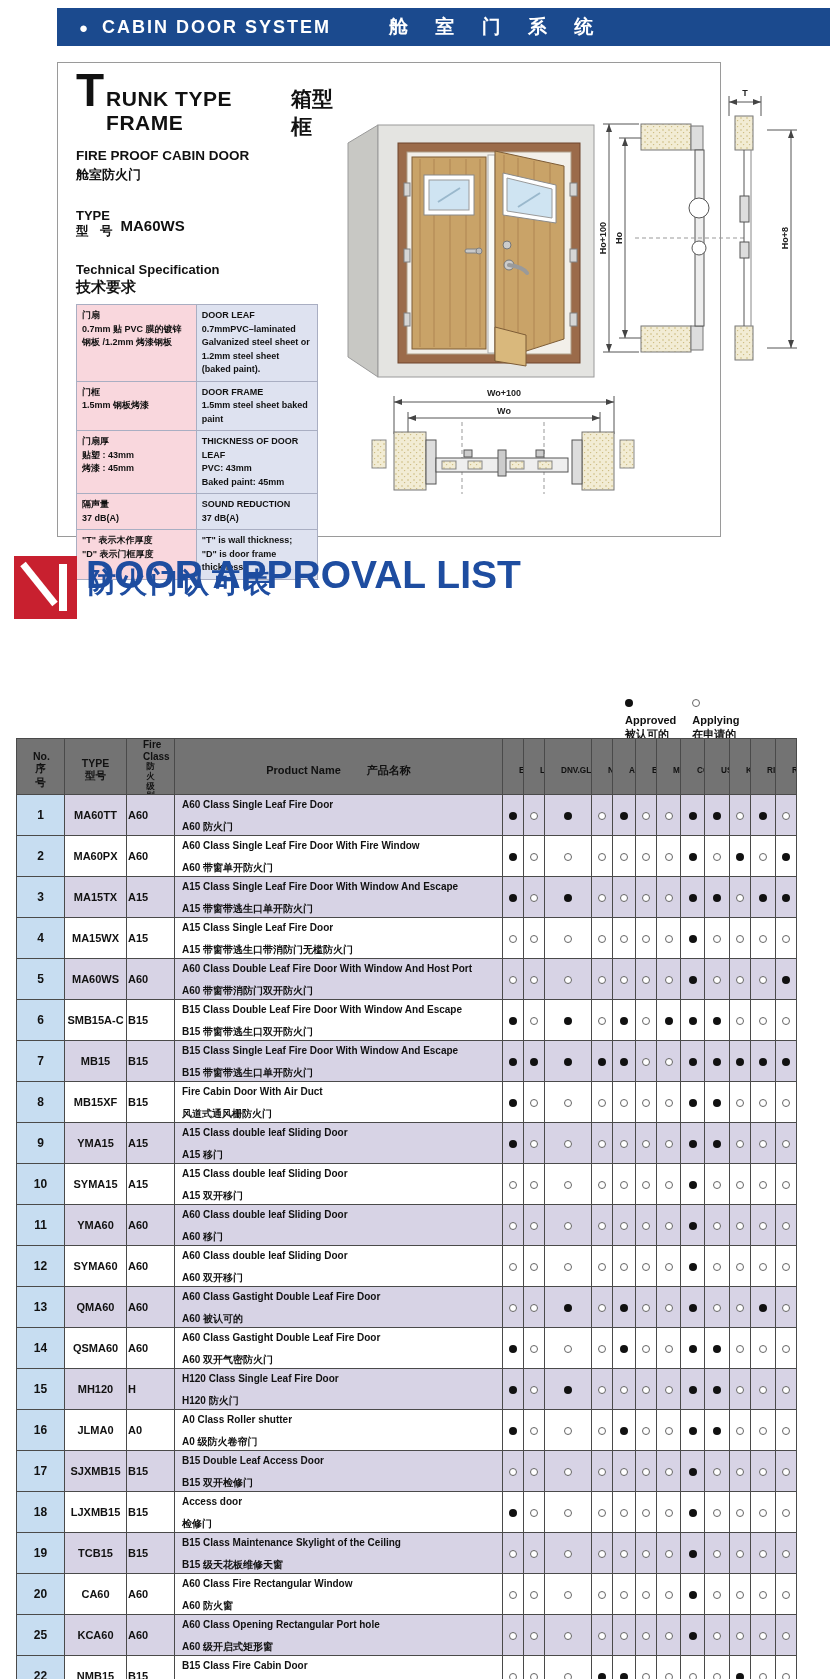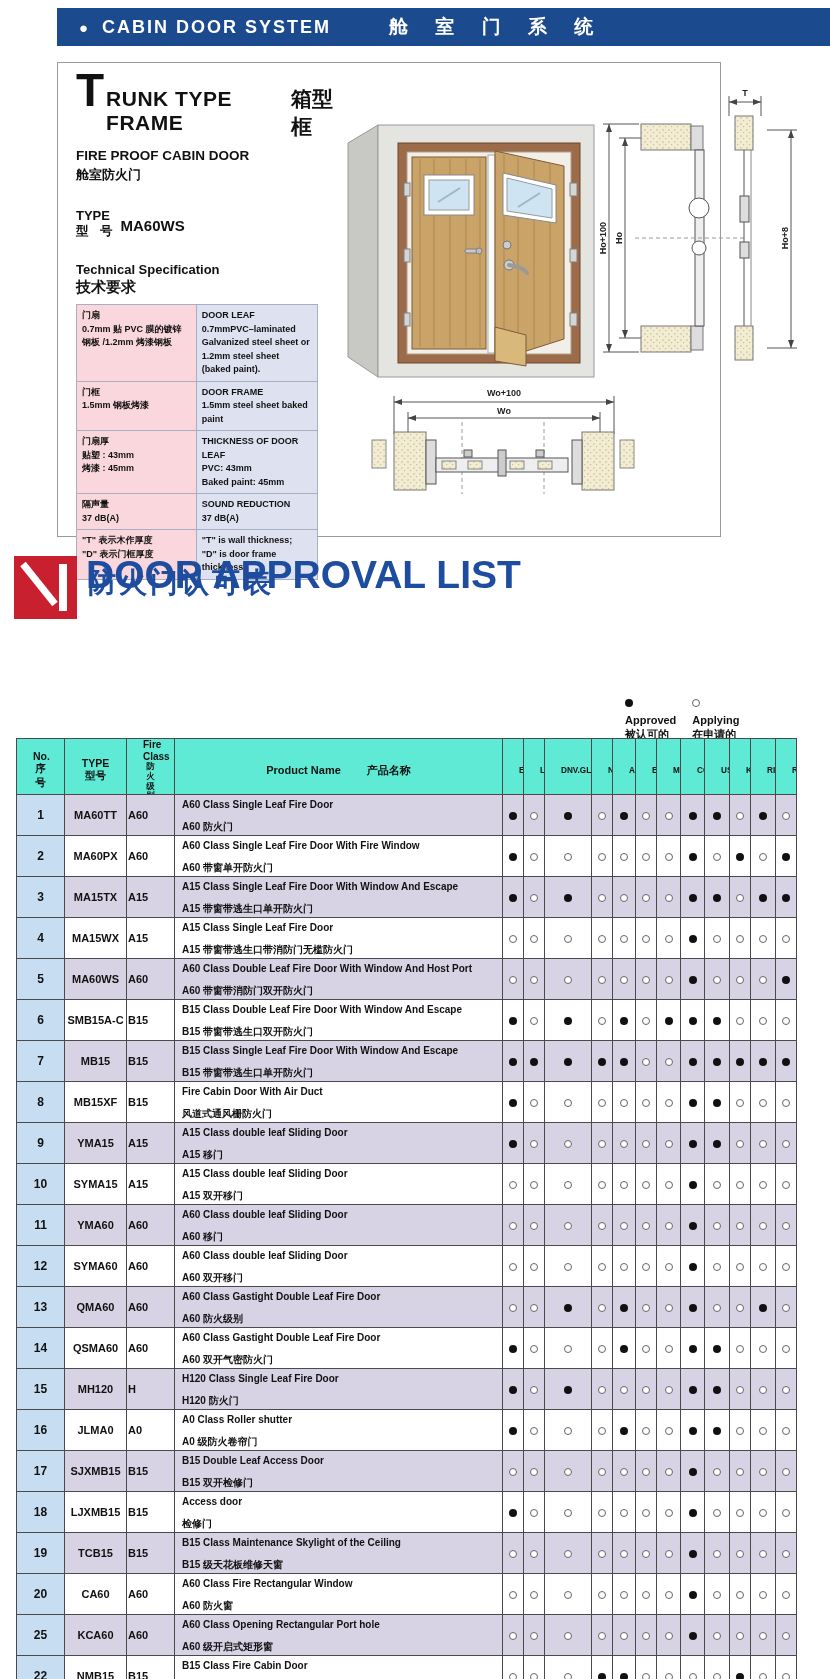--- a/index.html
+++ b/index.html
@@ -44,21 +44,21 @@
   .leg-txt div{line-height:1.3;}
   .dot{display:inline-block;width:8px;height:8px;border-radius:50%;box-sizing:border-box;}
   .dot.filled{background:#111;}
   .dot.hollow{border:1.3px solid #666;background:#fff;}
   .leg-item .dot{margin-top:2px;}
   
   table.atable{position:absolute;left:16px;width:780px;border-collapse:collapse;table-layout:fixed;}
   table.atable.head{top:738px;}
   table.atable.body{top:794px;}
   .atable th,.atable td{border:1px solid #4a4a4a;overflow:hidden;}
-  .atable thead th{background:#5eead4;height:50px;padding:0 16px;font-weight:bold;}
+  .atable thead th{background:#737373;height:50px;padding:0 16px;font-weight:bold;}
   th.c-no{font-size:10.5px;}
   th.c-type{font-size:10.5px;}
   th.c-fire div{font-size:10px;line-height:1.15;}
   th.c-fire div.zh8{font-size:8.5px;}
   th.c-prod{font-size:11px;}
   th.c-prod .pgap{display:inline-block;width:26px;}
   th.c-soc{font-size:8.2px;}
   .atable tbody tr{height:39px;}
   td.c-no{background:#c7ddf1;font-size:12px;font-weight:bold;text-align:center;}
   tr.odd td{background:#d7d3e5;}
@@ -626,21 +626,21 @@
         <td class="mark"><span class="dot hollow"></span></td>
         <td class="mark"><span class="dot hollow"></span></td>
         <td class="mark"><span class="dot hollow"></span></td>
       </tr>
       <tr class="arow odd">
     <td class="c-no">13</td>
     <td class="c-type">QMA60</td>
     <td class="c-fire">A60</td>
     <td class="c-prod">
       <div class="pn-en">A60 Class Gastight Double Leaf Fire Door</div>
-      <div class="pn-zh">A60 防火级别</div>
+      <div class="pn-zh">A60 被认可的</div>
     </td>
   <td class="mark"><span class="dot hollow"></span></td>
         <td class="mark"><span class="dot hollow"></span></td>
         <td class="mark"><span class="dot filled"></span></td>
         <td class="mark"><span class="dot hollow"></span></td>
         <td class="mark"><span class="dot filled"></span></td>
         <td class="mark"><span class="dot hollow"></span></td>
         <td class="mark"><span class="dot hollow"></span></td>
         <td class="mark"><span class="dot filled"></span></td>
         <td class="mark"><span class="dot hollow"></span></td>

